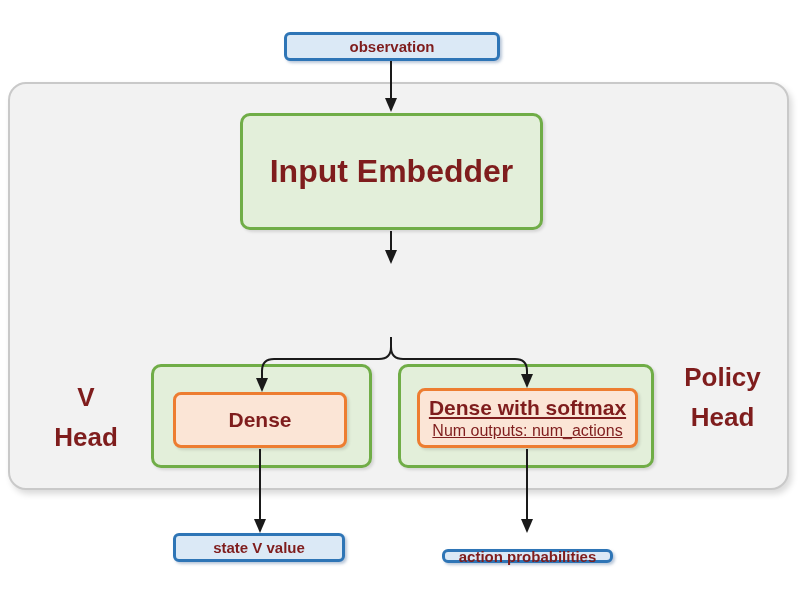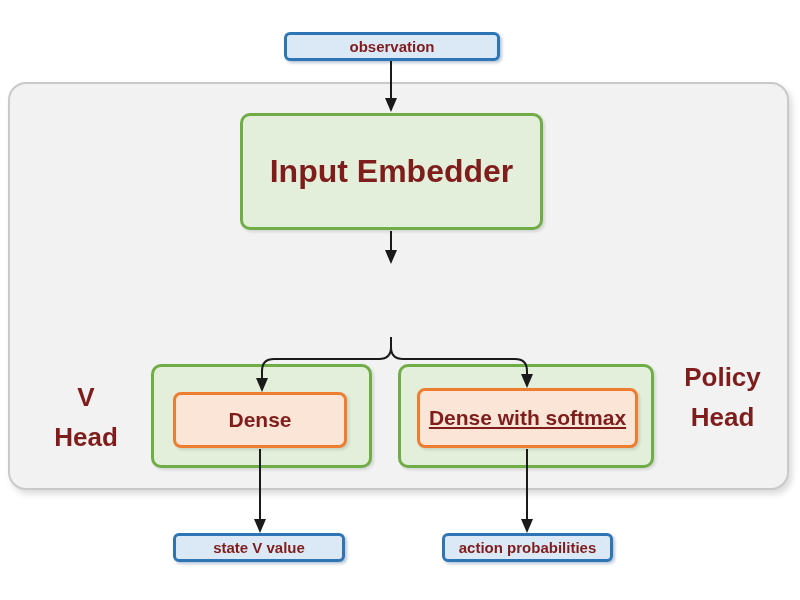--- a/index.html
+++ b/index.html
@@ -63,21 +63,21 @@
   #obs        { left: 284px; top: 32px;  width: 216px; height: 29px; }
   #embedder   { left: 240px; top: 113px; width: 303px; height: 117px; }
   #middleware { left: 240px; top: 266px; width: 303px; height: 70px; }
   #vhead-box  { left: 151px; top: 364px; width: 221px; height: 104px; }
   #vdense     { left: 173px; top: 392px; width: 174px; height: 56px; }
   #phead-box  { left: 398px; top: 364px; width: 256px; height: 104px; }
   #pdense     { left: 417px; top: 388px; width: 221px; height: 60px; text-decoration: underline; }
   #vhead-label { left: 30px;  top: 377px; width: 112px; }
   #phead-label { left: 660px; top: 357px; width: 125px; }
   #statev     { left: 173px; top: 533px; width: 172px; height: 29px; }
-  #actionp    { left: 442px; top: 533px; width: 171px; height: 29px; }
+  #actionp    { left: 442px; top: 549px; width: 171px; height: 14px; }
   .overlay {
     position: absolute;
     left: 0; top: 0;
     z-index: 10;
     pointer-events: none;
   }
 </style>
 </head>
 <body>
 
@@ -95,20 +95,21 @@
 
 
   <div id="vhead-box" class="box green-box"></div>
   <div id="vdense" class="box orange-box">
     <span class="dense-title">Dense</span>
   </div>
 
   <div id="phead-box" class="box green-box"></div>
   <div id="pdense" class="box orange-box">
     <span class="dense-title">Dense with softmax</span>
+    <span class="dense-sub">Num outputs: num_actions</span>
   </div>
 
   <div id="vhead-label" class="head-label">
     <div>V</div>
     <div>Head</div>
   </div>
 
   <div id="phead-label" class="head-label">
     <div>Policy</div>
     <div>Head</div>

